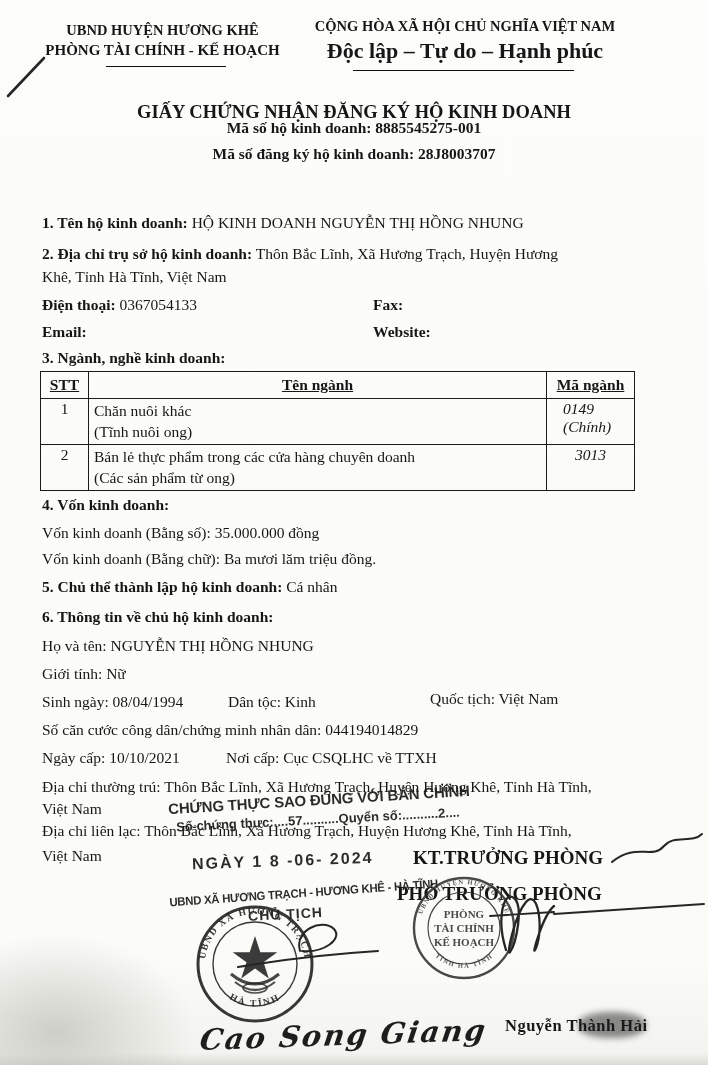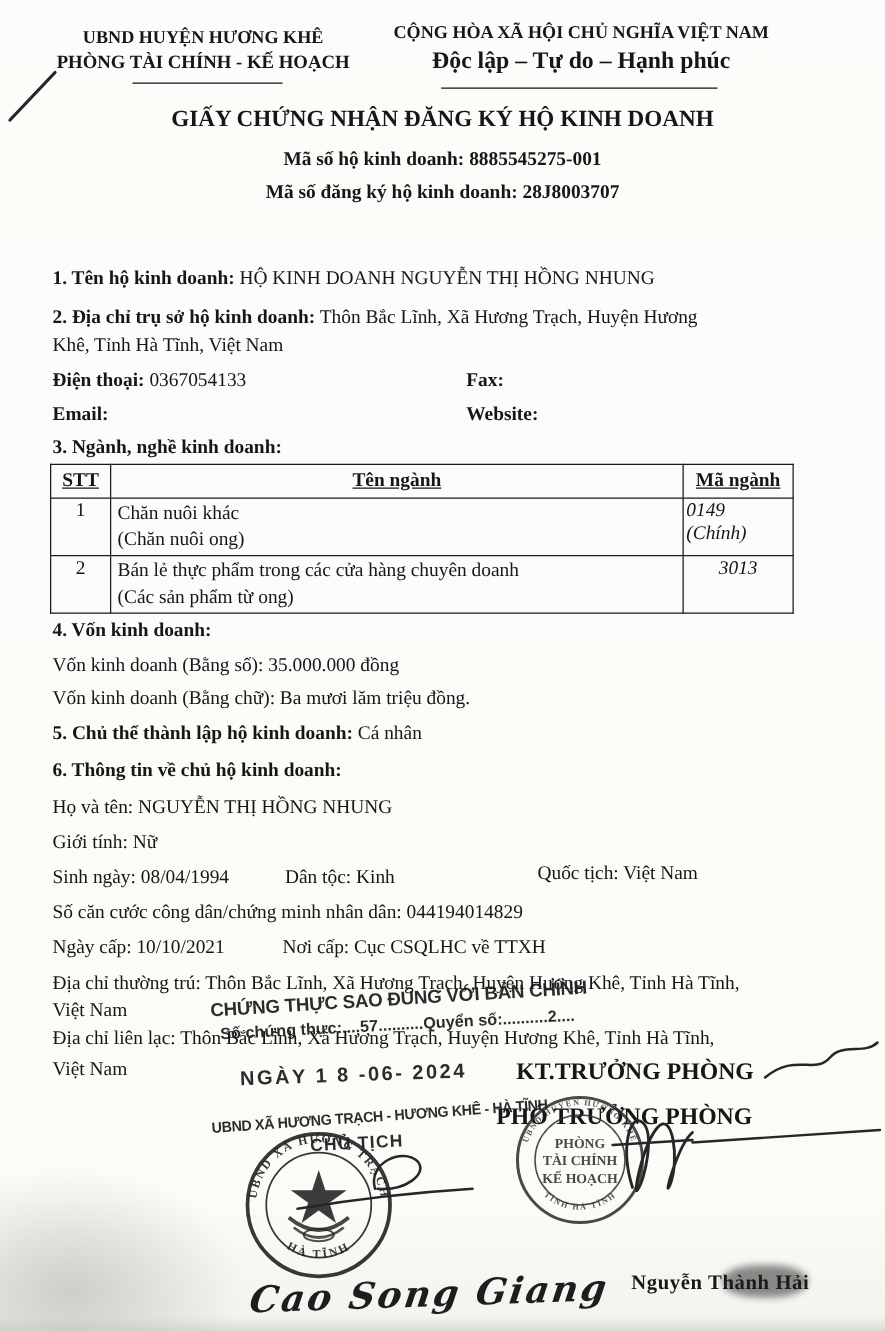--- a/index.html
+++ b/index.html
@@ -30,25 +30,25 @@
 <div id="doc">
 
   <div class="abs" style="left:30px;top:22px;width:265px;text-align:center;">
     <div class="b" style="font-size:14.5px;white-space:nowrap;">UBND HUYỆN HƯƠNG KHÊ</div>
     <div class="b" style="font-size:15px;white-space:nowrap;margin-top:3px;">PHÒNG TÀI CHÍNH - KẾ HOẠCH</div>
   </div>
   <div class="abs rule" style="left:106px;top:66px;width:120px;"></div>
 
   <div class="abs" style="left:300px;top:18px;width:330px;text-align:center;">
     <div class="b" style="font-size:14.5px;white-space:nowrap;">CỘNG HÒA XÃ HỘI CHỦ NGHĨA VIỆT NAM</div>
-    <div class="b" style="font-size:19px;white-space:nowrap;margin-top:3px;">Độc lập – Tự do – Hạnh phúc</div>
+    <div class="b" style="font-size:22px;white-space:nowrap;margin-top:3px;">Độc lập – Tự do – Hạnh phúc</div>
   </div>
   <div class="abs rule" style="left:353px;top:70px;width:221px;"></div>
 
-  <div class="abs ctr b" style="top:86px;font-size:18.5px;">GIẤY CHỨNG NHẬN ĐĂNG KÝ HỘ KINH DOANH</div>
+  <div class="abs ctr b" style="top:102px;font-size:18.5px;">GIẤY CHỨNG NHẬN ĐĂNG KÝ HỘ KINH DOANH</div>
   <div class="abs ctr b" style="top:119px;font-size:15.5px;">Mã số hộ kinh doanh: 8885545275-001</div>
   <div class="abs ctr b" style="top:145px;font-size:15.5px;">Mã số đăng ký hộ kinh doanh: 28J8003707</div>
 
   <div class="abs body-line" style="left:42px;top:214px;">
     <span class="b">1. Tên hộ kinh doanh:</span>
     <span>HỘ KINH DOANH NGUYỄN THỊ HỒNG NHUNG</span>
   </div>
 
   <div class="abs" style="left:42px;top:242px;width:620px;font-size:15.5px;line-height:23px;">
     <span class="b">2. Địa chỉ trụ sở hộ kinh doanh:</span>
@@ -76,23 +76,23 @@
     <tbody>
         <tr>
       <th>STT</th>
       <th>Tên ngành</th>
       <th>Mã ngành</th>
     </tr>
     <tr style="height:46px;">
       <td style="text-align:center;">1</td>
       <td>
         <span class="cell-line">Chăn nuôi khác</span>
-        <span class="cell-line">(Chăn nuôi ong)</span>
+        <span class="cell-line">(Tĩnh nuôi ong)</span>
       </td>
-      <td class="i" style="padding-left:2px;">0149 (Chính)</td>
+      <td class="i" style="padding-left:16px;">0149 (Chính)</td>
     </tr>
     <tr style="height:46px;">
       <td style="text-align:center;">2</td>
       <td>
         <span class="cell-line">Bán lẻ thực phẩm trong các cửa hàng chuyên doanh</span>
         <span class="cell-line">(Các sản phẩm từ ong)</span>
       </td>
       <td class="i" style="text-align:center;">3013</td>
     </tr>
   </tbody>

